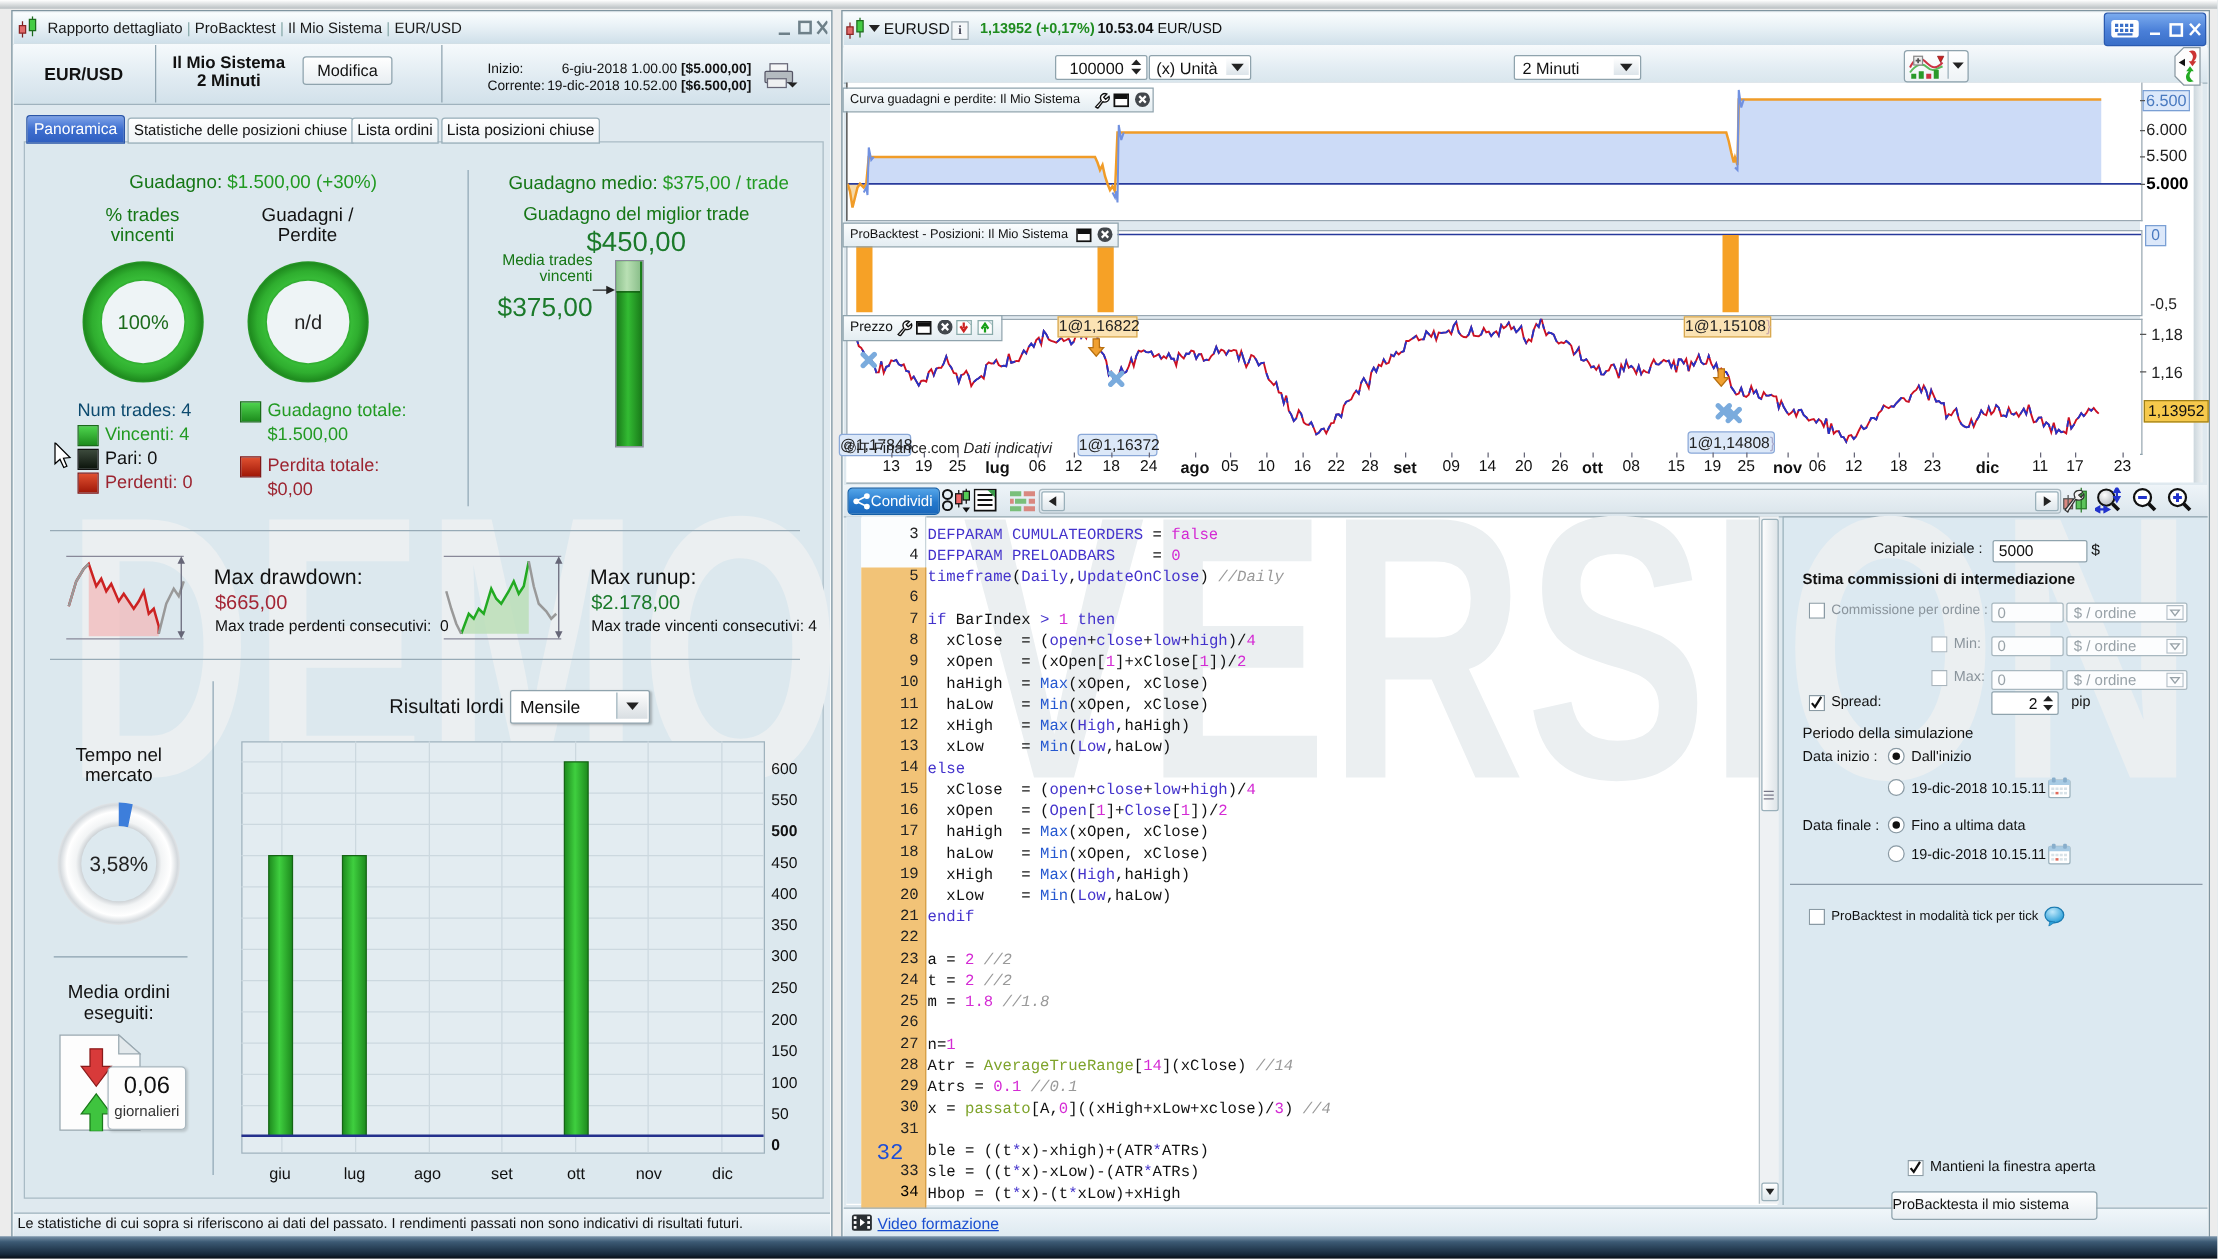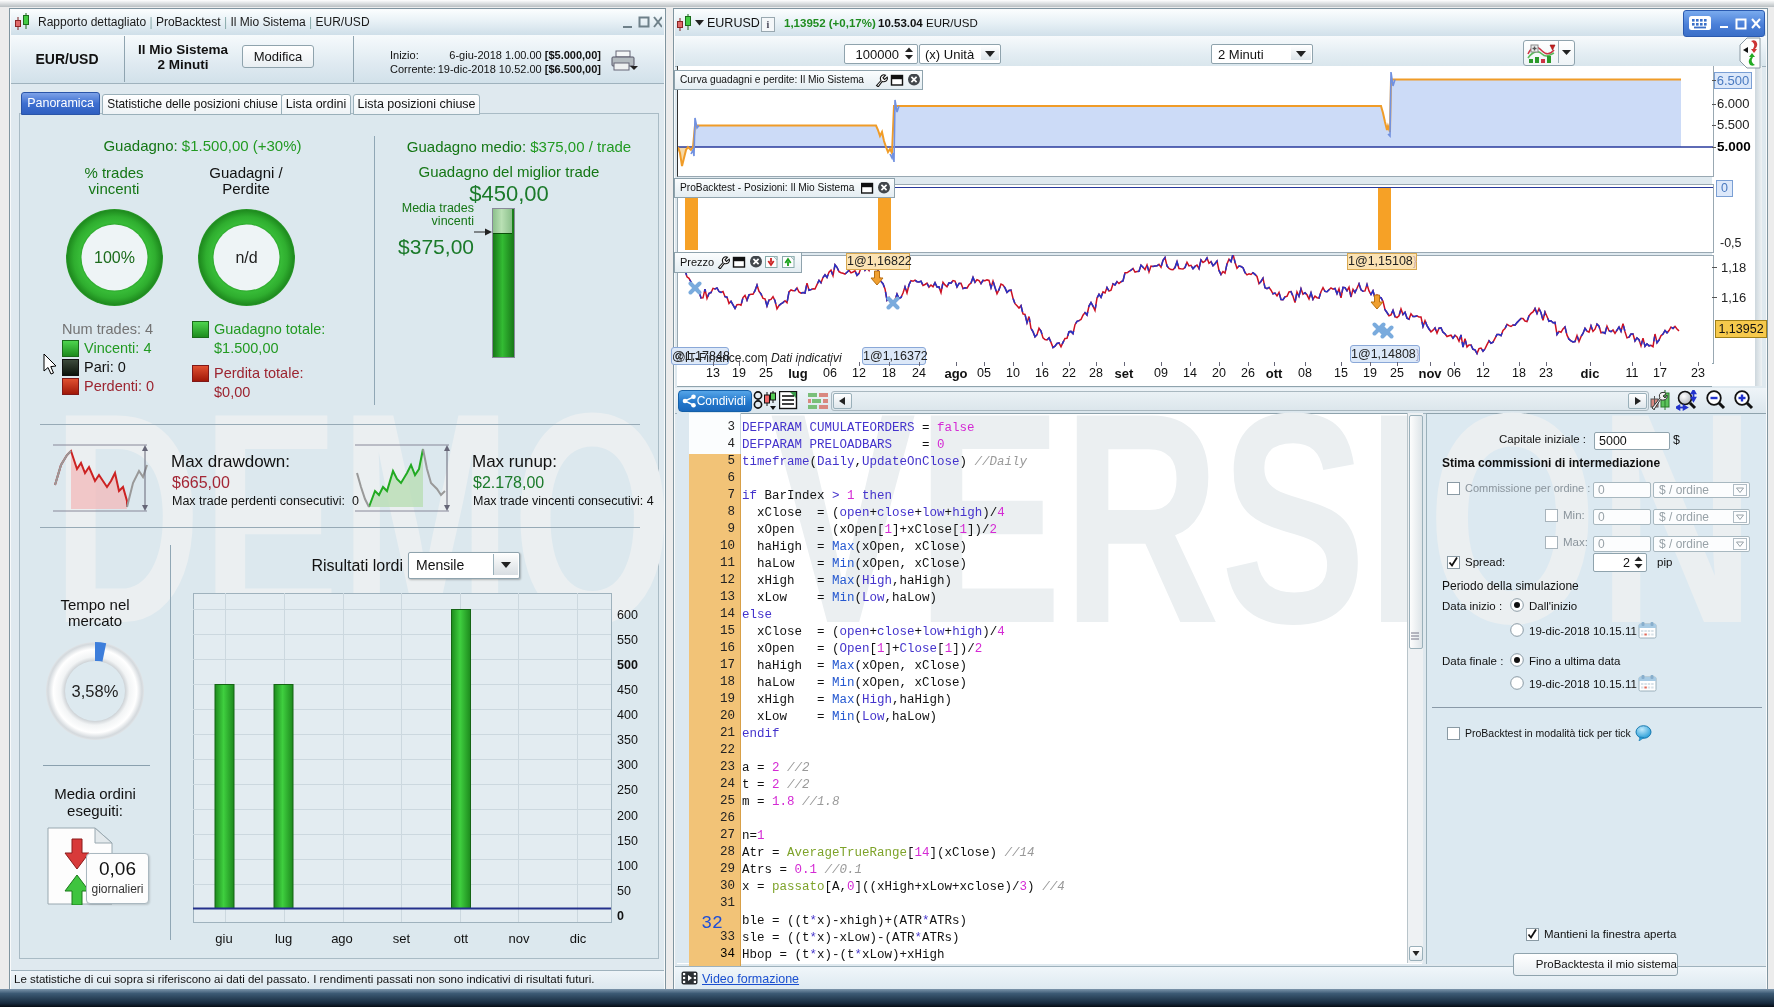--- a/index.html
+++ b/index.html
@@ -86,21 +86,21 @@
         </defs>
       <circle cx="50.5" cy="50.5" r="48.5" fill="url(#ring)"></circle>
         <circle cx="50.5" cy="50.5" r="33" fill="#eef4f6"></circle>
       <text x="50.5" y="56" text-anchor="middle" font-size="16" fill="#1b6b1b">100%</text>
     </svg>
     <svg class="abs" style="left:186px;top:198px" width="101" height="101" viewBox="0 0 101 101">
       <circle cx="50.5" cy="50.5" r="48.5" fill="url(#ring)"></circle>
         <circle cx="50.5" cy="50.5" r="33" fill="#eef4f6"></circle>
       <text x="50.5" y="56" text-anchor="middle" font-size="16" fill="#222">n/d</text>
     </svg>
-    <div class="lbl" style="left:52px;top:312px;font-size:14.5px;color:#737373">Num trades: 4</div>
+    <div class="lbl" style="left:52px;top:312px;font-size:14.5px;color:#0c4a6e">Num trades: 4</div>
     <div class="abs" style="left:52px;top:331px;width:15px;height:15px;background:linear-gradient(180deg,#4ed44e,#1d8c1d);border:1px solid #1a6b1a"></div>
     <div class="lbl grnB" style="left:74px;top:331px;font-size:14.5px">Vincenti: 4</div>
     <div class="abs" style="left:52px;top:350px;width:15px;height:15px;background:linear-gradient(180deg,#3c4a3c,#0c140c);border:1px solid #111"></div>
     <div class="lbl" style="left:74px;top:350px;font-size:14.5px;color:#111">Pari: 0</div>
     <div class="abs" style="left:52px;top:369px;width:15px;height:15px;background:linear-gradient(180deg,#e05030,#a01808);border:1px solid #801818"></div>
     <div class="lbl" style="left:74px;top:369px;font-size:14.5px;color:#9c2430">Perdenti: 0</div>
     <div class="abs" style="left:182px;top:312px;width:15px;height:15px;background:linear-gradient(180deg,#4ed44e,#1d8c1d);border:1px solid #1a6b1a"></div>
     <div class="lbl grnB" style="left:204px;top:311px;font-size:14.5px;line-height:19px">Guadagno totale:<br>$1.500,00</div>
     <div class="abs" style="left:182px;top:356px;width:15px;height:15px;background:linear-gradient(180deg,#e05030,#a01808);border:1px solid #801818"></div>
     <div class="lbl" style="left:204px;top:355px;font-size:14.5px;color:#9c2430;line-height:19px">Perdita totale:<br>$0,00</div>
@@ -766,21 +766,21 @@
           </radialGradient>
         </defs>
         <ellipse cx="8.5" cy="7" rx="7.5" ry="6.3" fill="url(#bal)" stroke="#1a7ab0"></ellipse>
         <path d="M5,12 L4,16 L9,12.6 Z" fill="#2a9fd8" stroke="#1a7ab0" stroke-width="0.6"></path>
       </svg>
 <svg class="abs" style="left:852px;top:903px" width="13" height="13">
         <rect x="0.5" y="0.5" width="12" height="12" fill="#fff" stroke="#8a9aa4"></rect>
         <polyline points="2.5,6.5 5,9.5 10,1.5" fill="none" stroke="#111" stroke-width="1.8"></polyline>
       </svg>
 <div class="lbl" style="left:870px;top:903px;font-size:11.5px;color:#111">Mantieni la finestra aperta</div>
-<div class="abs" style="left:839px;top:928px;width:163px;height:21px;background:linear-gradient(180deg,#ffffff,#e8eef2);border:1px solid #8fa3ad;border-radius:3px;font-size:11.5px;color:#111;text-align:right;line-height:21px">ProBacktesta il mio sistema</div>
+<div class="abs" style="left:839px;top:928px;width:163px;height:21px;background:linear-gradient(180deg,#ffffff,#e8eef2);border:1px solid #8fa3ad;border-radius:3px;font-size:11.5px;color:#111;text-align:left;line-height:21px">ProBacktesta il mio sistema</div>
     </div>
 <div class="abs z3" style="left:39px;top:353px;width:1px;height:4px;background:#667"></div>
     <div class="abs z3" style="left:65px;top:353px;width:1px;height:4px;background:#667"></div>
     <div class="abs z3" style="left:92px;top:353px;width:1px;height:4px;background:#667"></div>
     <div class="abs z3" style="left:124px;top:353px;width:1px;height:4px;background:#667"></div>
     <div class="abs z3" style="left:156px;top:353px;width:1px;height:4px;background:#667"></div>
     <div class="abs z3" style="left:185px;top:353px;width:1px;height:4px;background:#667"></div>
     <div class="abs z3" style="left:215px;top:353px;width:1px;height:4px;background:#667"></div>
     <div class="abs z3" style="left:245px;top:353px;width:1px;height:4px;background:#667"></div>
     <div class="abs z3" style="left:282px;top:353px;width:1px;height:4px;background:#667"></div>

